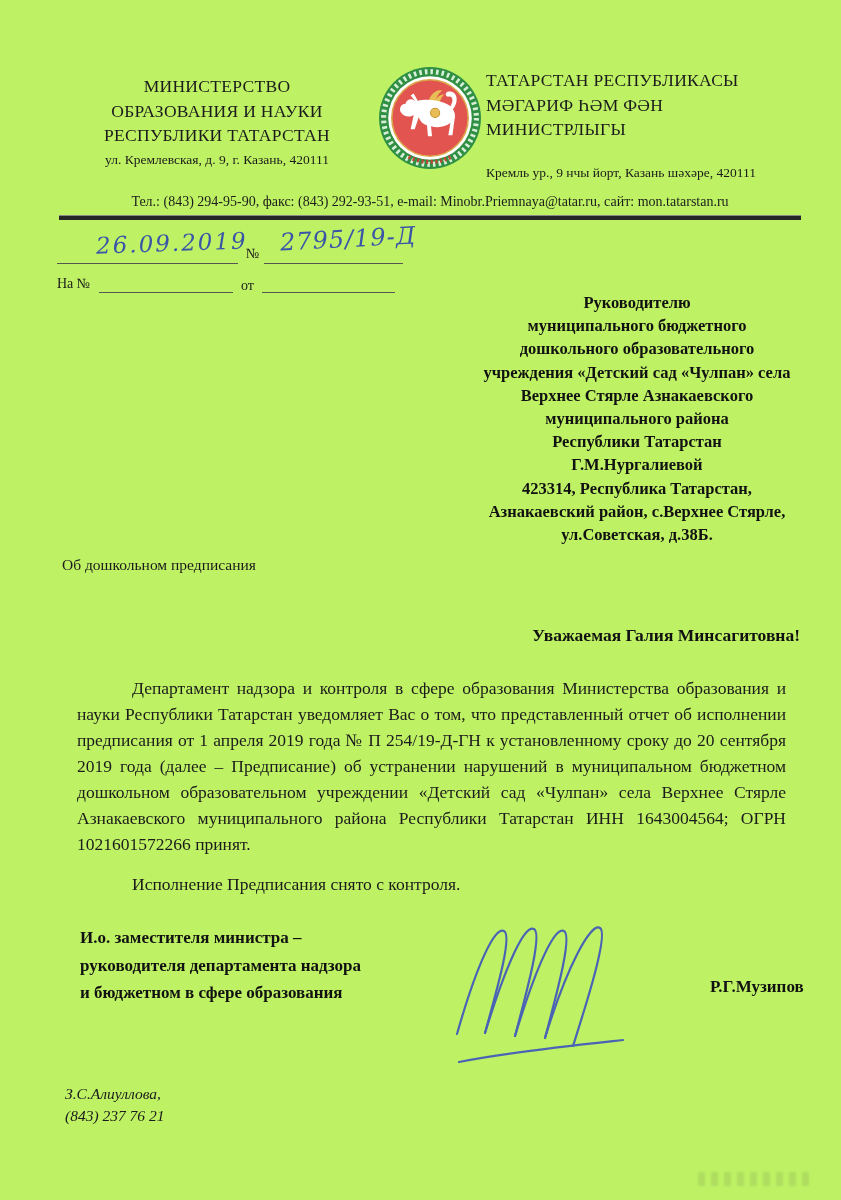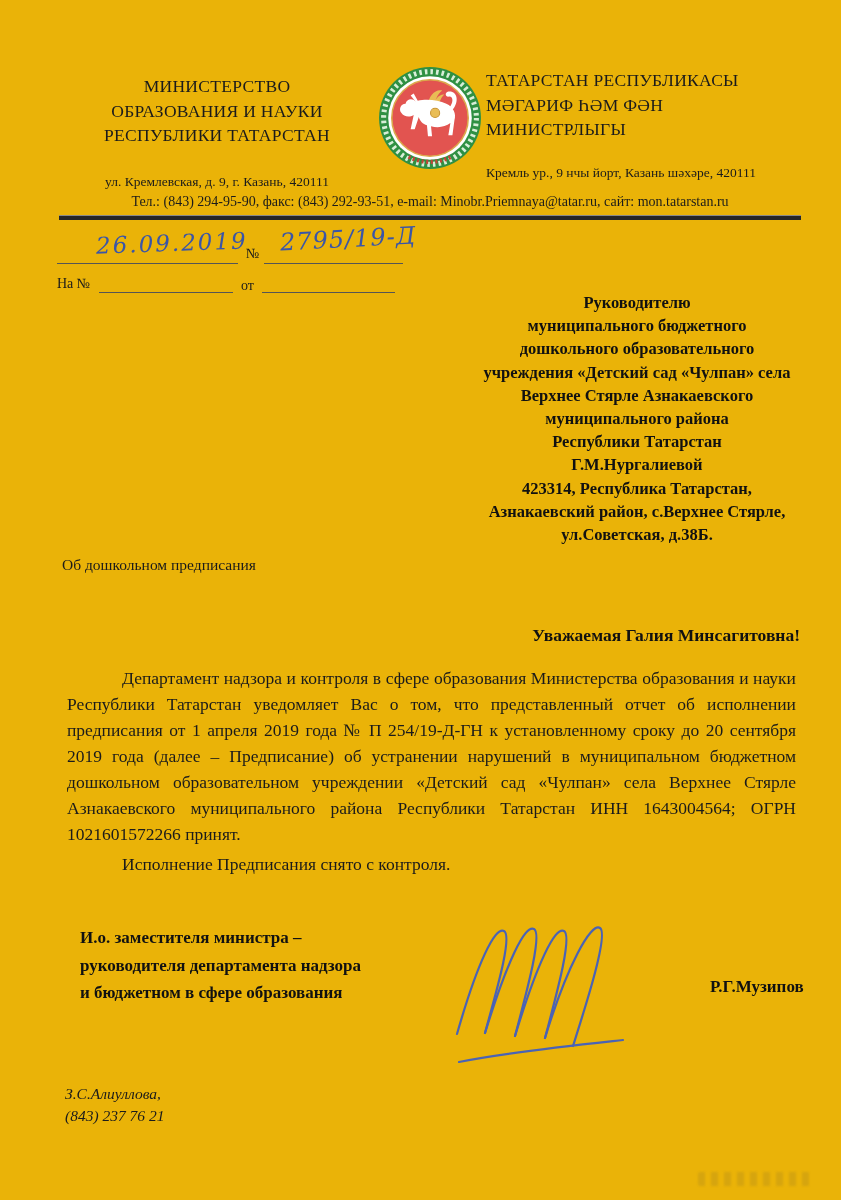--- a/index.html
+++ b/index.html
@@ -1,25 +1,25 @@
 <!DOCTYPE html>
 <html lang="ru"><head>
 <meta charset="utf-8">
 <style>
   html,body{margin:0;padding:0;background:#fff;}
   .page{
-    position:relative;width:841px;height:1200px;background:#eab308;
+    position:relative;width:841px;height:1200px;background:#bef264;
     font-family:"Liberation Serif","DejaVu Serif",serif;color:#1b1b1b;overflow:hidden;
   }
   
   .hdr-left{position:absolute;left:58px;top:74px;width:318px;text-align:center;
     font-size:17.5px;line-height:24.5px;letter-spacing:.3px;}
   .hdr-right{position:absolute;left:486px;top:68px;width:330px;text-align:left;
     font-size:17.5px;line-height:24.5px;letter-spacing:.3px;}
-  .hdr-addr-left{margin-top:22px;font-size:13.5px;letter-spacing:0;}
+  .hdr-addr-left{margin-top:0;font-size:13.5px;letter-spacing:0;}
   .hdr-addr-right{margin-top:19px;font-size:13.5px;letter-spacing:0;}
   .emblem{position:absolute;left:377px;top:64px;width:106px;height:108px;}
   .contact{position:absolute;left:50px;top:194px;width:760px;text-align:center;font-size:14px;}
   .rule{position:absolute;left:59px;top:215px;width:742px;height:4px;background:#262626;border-top:1px solid #8a8a8a;}
   
   .hand{font-style:italic;color:#3a55a8;font-family:"DejaVu Serif",serif;}
   .date-hand{position:absolute;left:96px;top:230px;font-size:23px;letter-spacing:2px;transform:rotate(-2deg);}
   .num-hand{position:absolute;left:280px;top:225px;font-size:24px;letter-spacing:1px;transform:rotate(-3deg);}
   .u-line{position:absolute;height:1px;background:#555;}
   .l1{left:57px;top:263px;width:181px;}
@@ -30,21 +30,21 @@
   .nano-label{position:absolute;left:57px;top:276px;font-size:14px;}
   .ot-label{position:absolute;left:241px;top:278px;font-size:14px;}
   
   .recipient{position:absolute;left:435px;top:291px;width:404px;font-weight:bold;
     font-size:16.5px;line-height:23.2px;color:#111;text-align:center;}
   
   .subject{position:absolute;left:62px;top:556px;font-size:15.5px;}
   .salutation{position:absolute;left:63px;top:617px;width:737px;text-align:right;
     font-weight:bold;font-size:17.5px;color:#111;margin-top:8px;}
   .body-text{position:absolute;left:63px;top:661px;width:737px;font-size:17.5px;line-height:26px;}
-  .body-text p{margin:4px;text-indent:55px;text-align:justify;}
+  .body-text p{margin:14px;text-indent:55px;text-align:justify;}
   
   .sign-pos{position:absolute;left:80px;top:924px;width:380px;font-weight:bold;
     font-size:17px;line-height:27.5px;color:#111;}
   .sign-svg{position:absolute;left:425px;top:912px;width:230px;height:158px;}
   .sign-name{position:absolute;left:710px;top:977px;font-weight:bold;font-size:17px;color:#111;}
   
   .executor{position:absolute;left:65px;top:1083px;font-size:15.5px;line-height:22px;font-style:italic;}
   .artifact{position:absolute;left:698px;top:1172px;width:112px;height:14px;border-radius:2px;
     background:repeating-linear-gradient(90deg,rgba(60,60,70,.11) 0 7px,rgba(0,0,0,0) 7px 13px);
     filter:blur(1.2px);}

